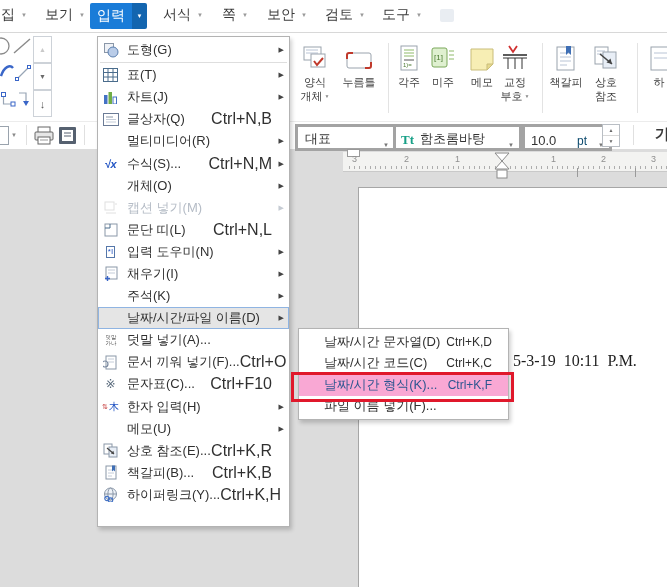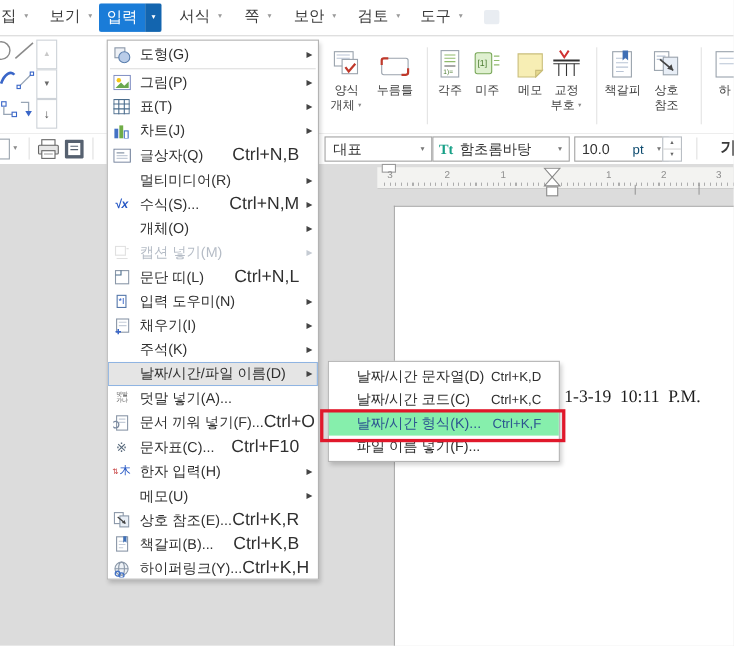--- a/index.html
+++ b/index.html
@@ -43,21 +43,21 @@
   .scell span{font-size:7px;color:#6a6a6a}
   #scroll-up span{color:#c9c9c9}
   #pic-btn{position:absolute;left:53px;top:38px;width:42px;height:78px;display:flex;flex-direction:column;align-items:center;font-size:13px;color:#3f3f3f}
   #pic-btn .pcaret{font-size:6px;color:#8a8a8a;margin-top:4px}
 
   
   #toolbar2{left:0;top:122px;width:667px;height:27px;background:#fff}
   .t2sep{position:absolute;top:3px;height:20px;width:1px;background:#e0e0e0}
   #cut-icon{position:absolute;left:-6px;top:4px;width:13px;height:17px;background:#fff;border:1px solid #9aa3ad}
   #cut-caret{position:absolute;left:11px;top:10px;font-size:6px;color:#8a8a8a}
-  .combo{position:absolute;top:2px;height:21px;border:1px solid #a3a3a3;background:#fff;display:flex;align-items:center;font-size:13px;color:#333}
+  .combo{position:absolute;top:2px;height:21px;border:3px solid #a3a3a3;background:#fff;display:flex;align-items:flex-end;font-size:13px;color:#333}
   .combo .ccaret{margin-left:auto;font-size:6px;color:#777;padding:0 5px}
   #style-combo{left:295px;width:89px;padding-left:7px}
   #font-combo{left:393px;width:118px;padding-left:5px}
   #font-combo .tticon{color:#17a087;font-weight:bold;font-size:13px;margin-right:6px;font-family:"Liberation Serif",serif}
   #size-combo{left:522px;width:78px;padding-left:6px}
   #size-combo .unit{margin-left:auto;font-size:12px;color:#0c4a6e}
   #size-combo .ccaret{margin-left:6px}
   #spinner{left:602px;top:2px;width:16px;height:21px;border:1px solid #b9bec4;background:#fff;display:flex;flex-direction:column}
   #spinner div{flex:1;display:flex;align-items:center;justify-content:center;font-size:5px;color:#666}
   #spinner div:first-child{border-bottom:1px solid #d8d8d8}
@@ -83,29 +83,29 @@
   .hanj{color:#2456c4;font-size:10px;line-height:10px}
   .hanar{color:#c84545;font-size:7px;margin-right:1px}
 
   
   #submenu{left:298px;top:328px;width:211px;height:92px;background:#fff;border:1px solid #b3b3b3;
            box-shadow:2px 3px 4px rgba(0,0,0,.18);z-index:12;padding:2px 0;box-sizing:border-box}
   .srow{display:flex;align-items:center;height:21.5px;padding:0 16px 0 6px;font-size:13px;color:#303030}
   .sic{width:13px;margin-right:6px;flex:none}
   .slbl{flex:1;white-space:nowrap}
   .ssc{font-size:12px;white-space:nowrap}
-  .srow.sel{background:#86efac;color:#2d5690}
+  .srow.sel{background:#f9a8d4;color:#2d5690}
   #red-box{left:291px;top:372px;width:217px;height:24px;border:3px solid #e0182b;z-index:20;pointer-events:none}
 </style>
 </head>
 <body>
 
 <div id="workspace" class="abs"></div>
 <div id="page" class="abs"></div>
-<div id="doc-text" class="abs">1-3-19  10:11  P.M.</div>
+<div id="doc-text" class="abs">5-3-19  10:11  P.M.</div>
 
 <div id="ruler" class="abs">
   <div id="tab-marker"></div>
   <span class="rnum" style="left:9px">3</span>
   <span class="rnum" style="left:61px">2</span>
   <span class="rnum" style="left:112px">1</span>
   <span class="rnum" style="left:208px">1</span>
   <span class="rnum" style="left:258px">2</span>
   <span class="rnum" style="left:308px">3</span>
   <div id="ruler-ticks"></div>
@@ -350,32 +350,20 @@
           <circle cx="10" cy="10" r="5" fill="#b9cce8" stroke="#5b7fae"></circle>
         </svg>
       </span>
     <span class="mlbl">도형(G)</span>
     <span class="msc"></span>
     <span class="mar">▶</span>
   </div>
   <div class="msep"></div>
   <div class="mrow">
     <span class="mic">
-        <svg width="16" height="14" viewBox="0 0 16 14">
-          <rect x="0.5" y="0.5" width="15" height="13" fill="#fff" stroke="#7a89c0"></rect>
-          <circle cx="5" cy="5" r="2" fill="#f5c518"></circle>
-          <path d="M2,12 L7,7 L10,10 L14,6 V12 Z" fill="#6aa84f"></path>
-        </svg>
-      </span>
-    <span class="mlbl">그림(P)</span>
-    <span class="msc"></span>
-    <span class="mar">▶</span>
-  </div>
-  <div class="mrow">
-    <span class="mic">
         <svg width="15" height="14" viewBox="0 0 15 14">
           <rect x="0.5" y="0.5" width="14" height="13" fill="#fff" stroke="#4a6c8c"></rect>
           <path d="M0,4.5 h15 M0,9 h15 M5,0 v14 M10,0 v14" stroke="#4a6c8c" fill="none"></path>
         </svg>
       </span>
     <span class="mlbl">표(T)</span>
     <span class="msc"></span>
     <span class="mar">▶</span>
   </div>
   <div class="mrow">

